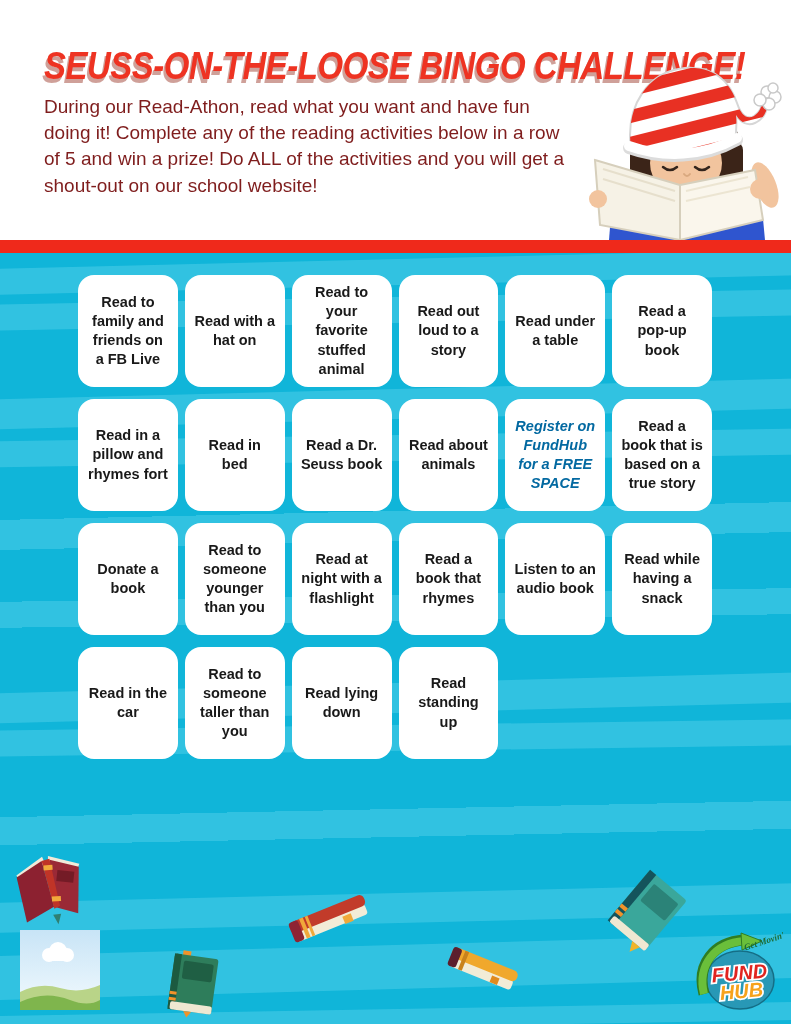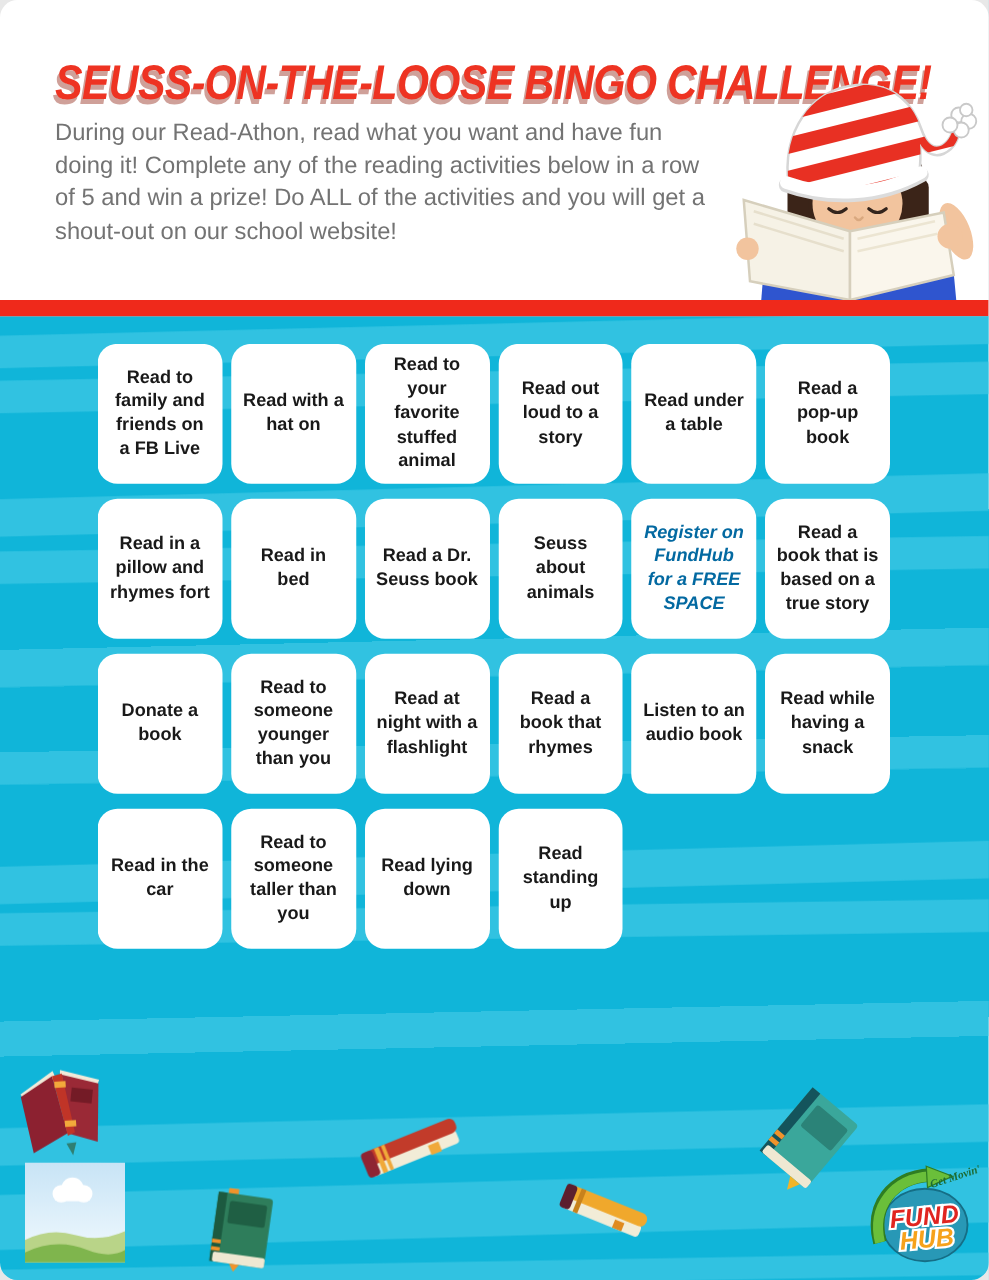--- a/index.html
+++ b/index.html
@@ -1,25 +1,25 @@
 <!DOCTYPE html>
 <html><head>
 <meta charset="utf-8">
 <style>
   html,body{margin:0;padding:0;background:#e8e8e8;}
   .page{position:relative;width:791px;height:1024px;background:#ffffff;overflow:hidden;
-        font-family:"Liberation Sans",sans-serif;margin:0 auto;border-radius:14px;}
+        font-family:"Liberation Sans",sans-serif;margin:0 auto;}
 
   
   .page-title{position:absolute;left:44px;top:44px;width:700px;white-space:nowrap;
     font-size:33px;font-weight:bold;font-style:italic;letter-spacing:-0.5px;
     color:#ee3322;text-shadow:-2px 3px 0 rgba(167,82,70,.55);
     transform:scaleY(1.18);transform-origin:left top;}
   .intro-text{position:absolute;left:44px;top:94px;width:527px;
-    font-size:19px;line-height:1.38;color:#737373;}
+    font-size:19px;line-height:1.38;color:#7f1d1d;}
   .child-illustration{position:absolute;left:583px;top:47px;width:208px;height:193px;z-index:4;}
 
   
   .red-bar{position:absolute;left:0;top:240px;width:791px;height:13px;background:#ef291b;z-index:5;}
 
   
   .blue-section{position:absolute;left:0;top:253px;width:791px;height:771px;
     background:#10b5d9;overflow:hidden;}
   .stripes{position:absolute;left:0;top:0;width:791px;height:771px;z-index:1;}
 
@@ -139,21 +139,21 @@
       <div class="cell">
           <span>Read in a pillow and rhymes fort</span>
         </div>
       <div class="cell">
           <span>Read in bed</span>
         </div>
       <div class="cell">
           <span>Read a Dr. Seuss book</span>
         </div>
       <div class="cell">
-          <span>Seuss about animals</span>
+          <span>Read about animals</span>
         </div>
       <div class="cell free">
           <span>Register on FundHub for a FREE SPACE</span>
         </div>
       <div class="cell">
           <span>Read a book that is based on a true story</span>
         </div>
       <div class="cell">
           <span>Donate a book</span>
         </div>

